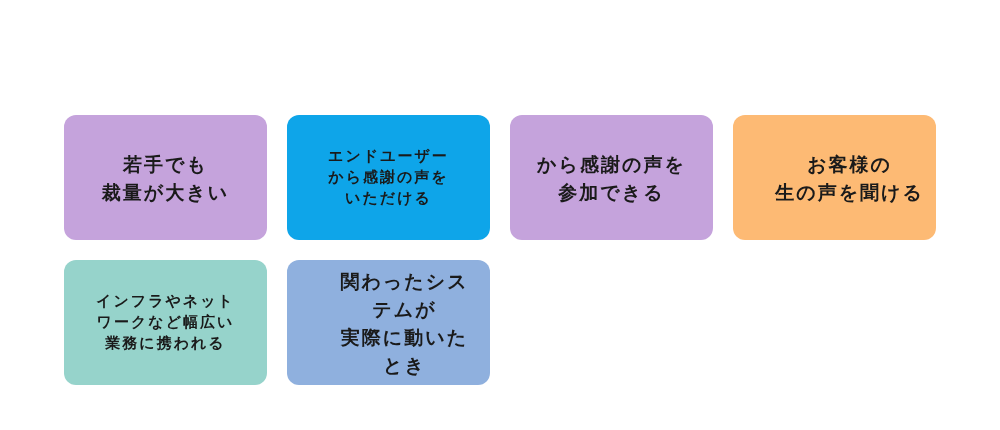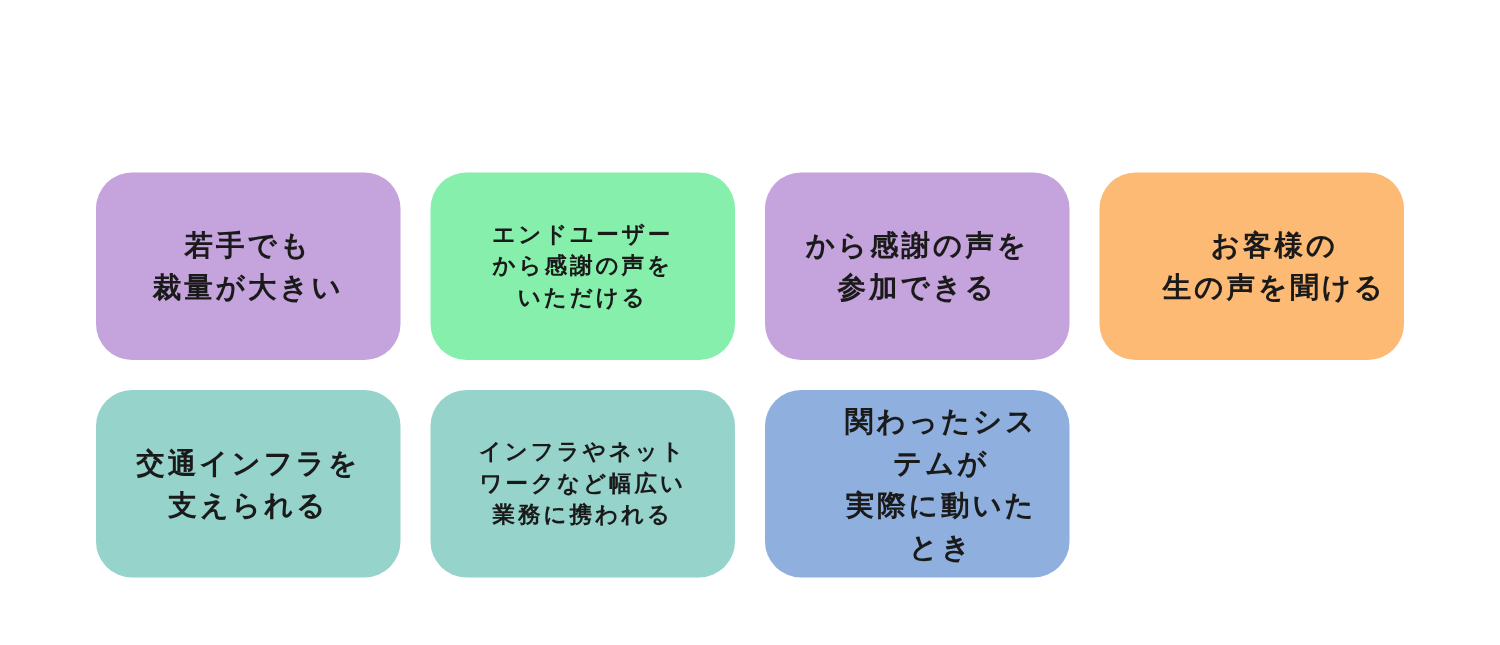--- a/index.html
+++ b/index.html
@@ -14,21 +14,21 @@
       position: absolute;
       left: 64px;
       top: 115px;
       display: grid;
       grid-template-columns: repeat(4, 203px);
       grid-template-rows: repeat(2, 125px);
       column-gap: 20px;
       row-gap: 20px;
     }
     .card {
-      border-radius: 24px;
+      border-radius: 12px;
       display: flex;
       align-items: center;
       justify-content: center;
       text-align: center;
       box-sizing: border-box;
       padding: 0 12px;
     }
     .card-text {
       font-family: "DejaVu Sans", sans-serif;
       font-weight: bold;
@@ -40,38 +40,34 @@
     .size-sm { font-size: 15px; line-height: 21px; }
   </style>
 </head>
 <body>
 
 <div class="grid">
   <div class="card" style="background: rgb(197, 163, 220);">
     <span class="card-text size-lg">若手でも
 裁量が大きい</span>
   </div>
-  <div class="card" style="background: #86efac;">
+  <div class="card" style="background: #0ea5e9;">
     <span class="card-text size-sm">エンドユーザー
 から感謝の声を
 いただける</span>
   </div>
   <div class="card" style="background: rgb(197, 163, 220);">
     <span class="card-text size-lg">から感謝の声を
 参加できる</span>
   </div>
   <div class="card" style="background: #fdba74; justify-content: flex-end;">
     <span class="card-text size-lg">お客様の
 生の声を聞ける</span>
   </div>
   <div class="card" style="background: rgb(150, 211, 203);">
-    <span class="card-text size-lg">交通インフラを
-支えられる</span>
-  </div>
-  <div class="card" style="background: rgb(150, 211, 203);">
     <span class="card-text size-sm">インフラやネット
 ワークなど幅広い
 業務に携われる</span>
   </div>
   <div class="card" style="background: rgb(143, 176, 222); padding-left: 44px;">
     <span class="card-text size-lg">関わったシステムが
 実際に動いたとき</span>
   </div>
 </div>
 

